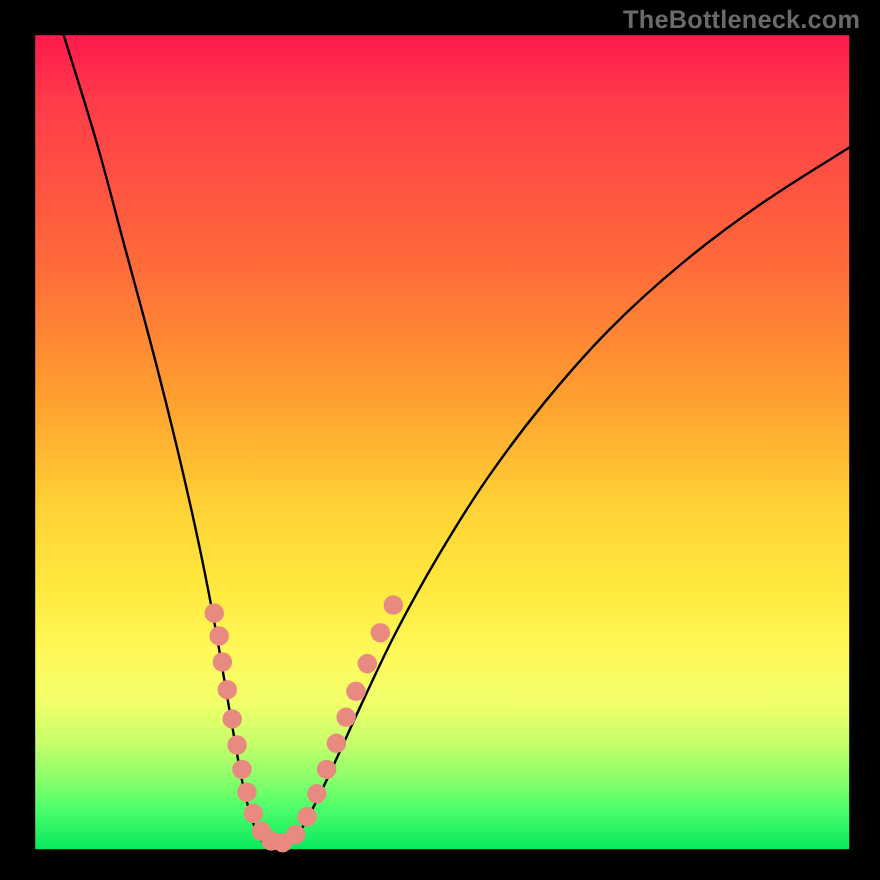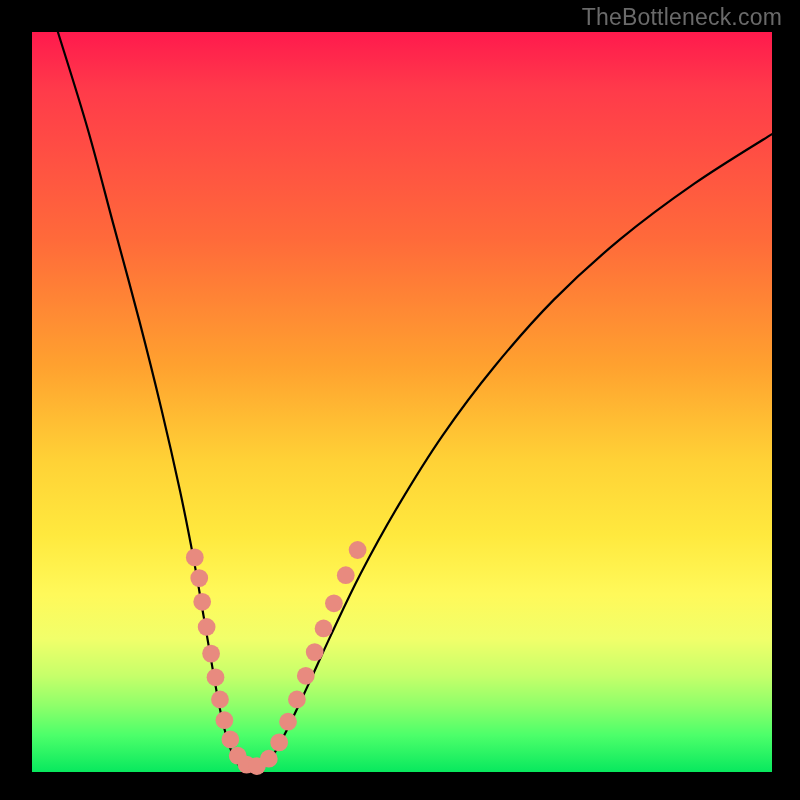--- a/index.html
+++ b/index.html
@@ -32,21 +32,21 @@
       #f1ff6a 82%,
       #c6ff6a 87%,
       #8fff6a 91%,
       #4dff6a 95%,
       #08e85e 100%);
   }
   .watermark {
     position: absolute;
     color: #6a6a6a;
     font-size: 23px;
-    font-weight: 400;
+    font-weight: 700;
     letter-spacing: 0.2px;
     user-select: none;
   }
   svg.curve {
     position: absolute;
     pointer-events: none;
   }
 </style>
 </head>
 <body>

